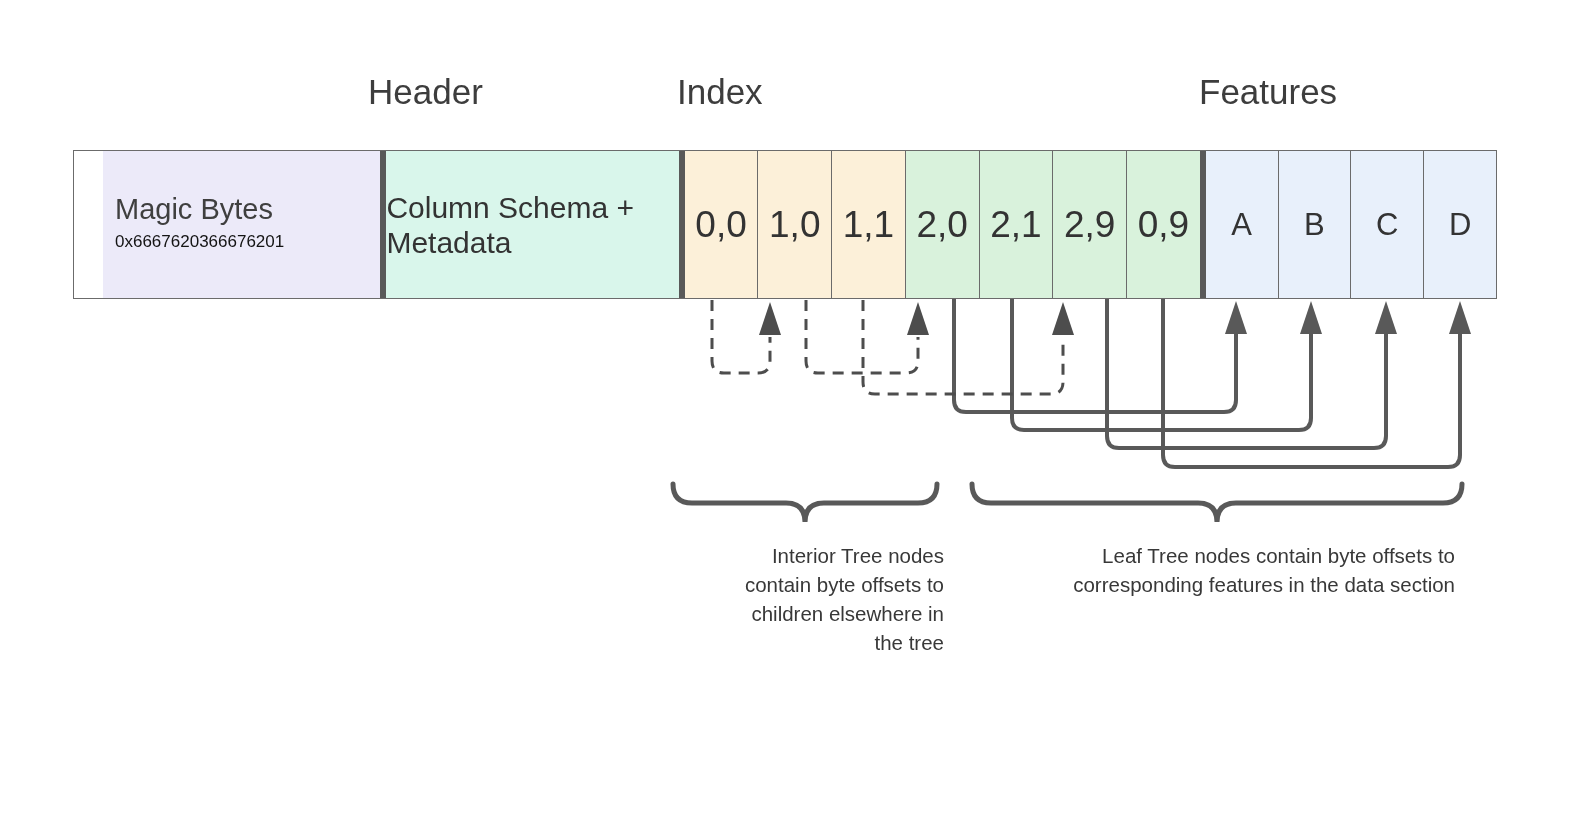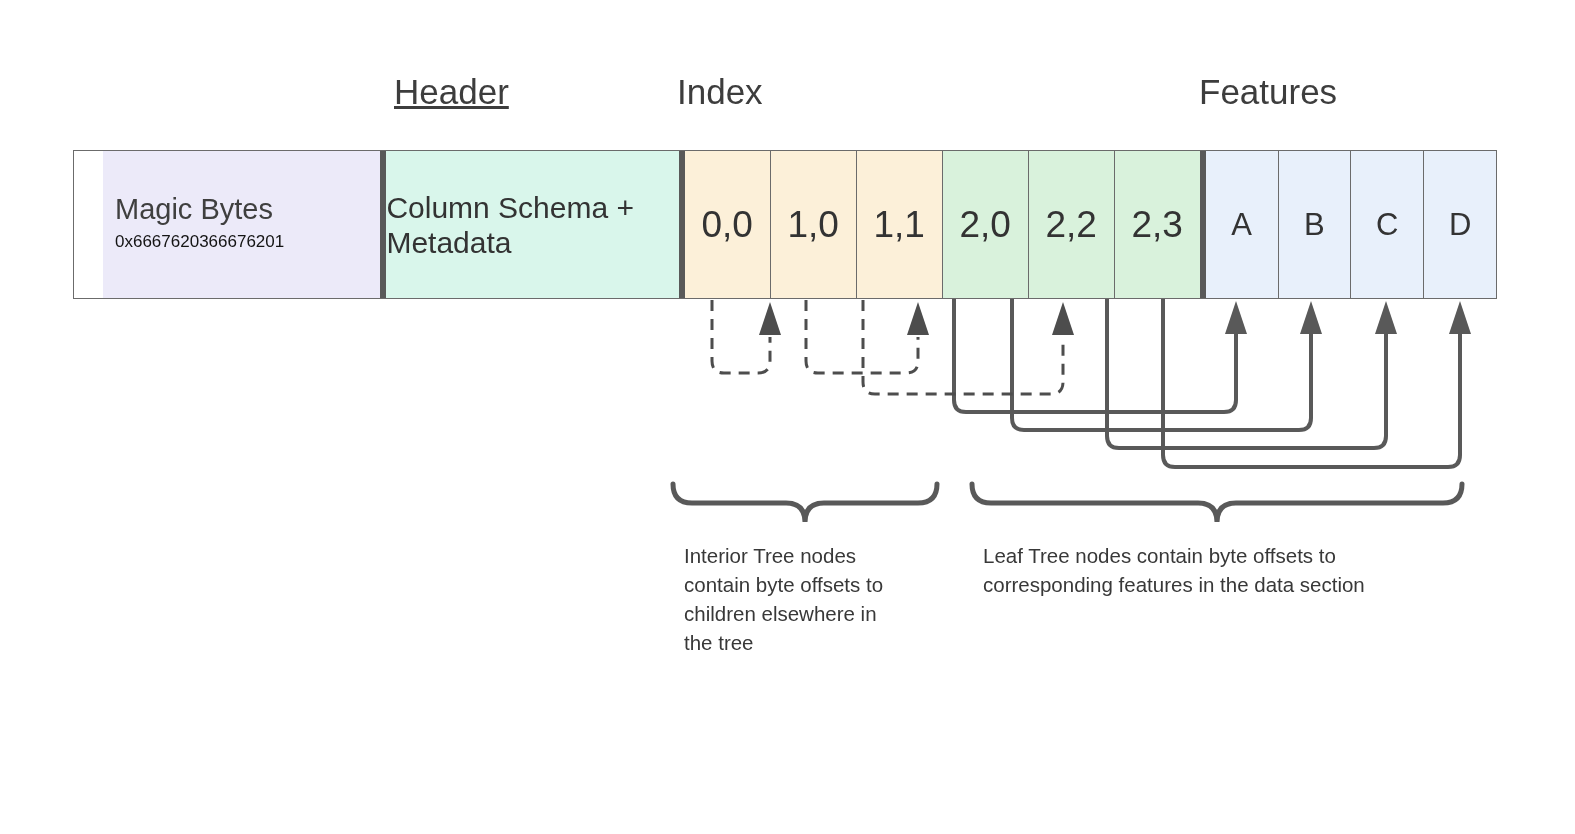--- a/index.html
+++ b/index.html
@@ -17,21 +17,21 @@
   
   .sec-label {
     position: absolute;
     top: 72px;
     font-size: 35px;
     line-height: 40px;
     color: #3D3D3D;
     white-space: nowrap;
   }
   .lbl-signature { left: 76px; }
-  .lbl-header    { left: 394px; text-decoration: underline; }
+  .lbl-header    { left: 368px; }
   .lbl-index     { left: 677px; }
   .lbl-features  { left: 1199px; }
 
   
   .row {
     position: absolute;
     left: 73px;
     top: 150px;
     width: 1424px;
     height: 149px;
@@ -90,22 +90,22 @@
   .brace { fill: none; stroke: #595959; stroke-width: 5; stroke-linecap: round; }
 
   
   .caption {
     position: absolute;
     font-size: 20.5px;
     line-height: 29px;
     color: #383838;
     white-space: pre-line;
   }
-  .caption-interior { left: 684px; top: 541px; width: 260px; text-align: left; }
-  .caption-leaf     { left: 983px; top: 541px; width: 472px; text-align: left; }
+  .caption-interior { left: 684px; top: 541px; width: 260px; text-align: right; }
+  .caption-leaf     { left: 983px; top: 541px; width: 472px; text-align: right; }
 </style>
 </head>
 <body>
 
 <div class="canvas">
 
   <div class="sec-label lbl-header">Header</div>
   <div class="sec-label lbl-index">Index</div>
   <div class="sec-label lbl-features">Features</div>
 
@@ -121,22 +121,23 @@
     <div class="section sec-header">
       <div class="cell header-cell">Column Schema +
 Metadata</div>
     </div>
 
     <div class="section sec-index">
       <div class="cell index-cell interior thin-r">0,0</div>
       <div class="cell index-cell interior thin-r">1,0</div>
       <div class="cell index-cell interior thin-r">1,1</div>
       <div class="cell index-cell leaf thin-r">2,0</div>
-      <div class="cell index-cell leaf thin-r">2,2</div>
-      <div class="cell index-cell leaf">2,3</div>
+      <div class="cell index-cell leaf thin-r">2,1</div>
+      <div class="cell index-cell leaf thin-r">2,9</div>
+      <div class="cell index-cell leaf">0,9</div>
     </div>
 
     <div class="section sec-features">
       <div class="cell feature-cell thin-r">A</div>
       <div class="cell feature-cell thin-r">B</div>
       <div class="cell feature-cell thin-r">C</div>
       <div class="cell feature-cell">D</div>
     </div>
 
   </div>

